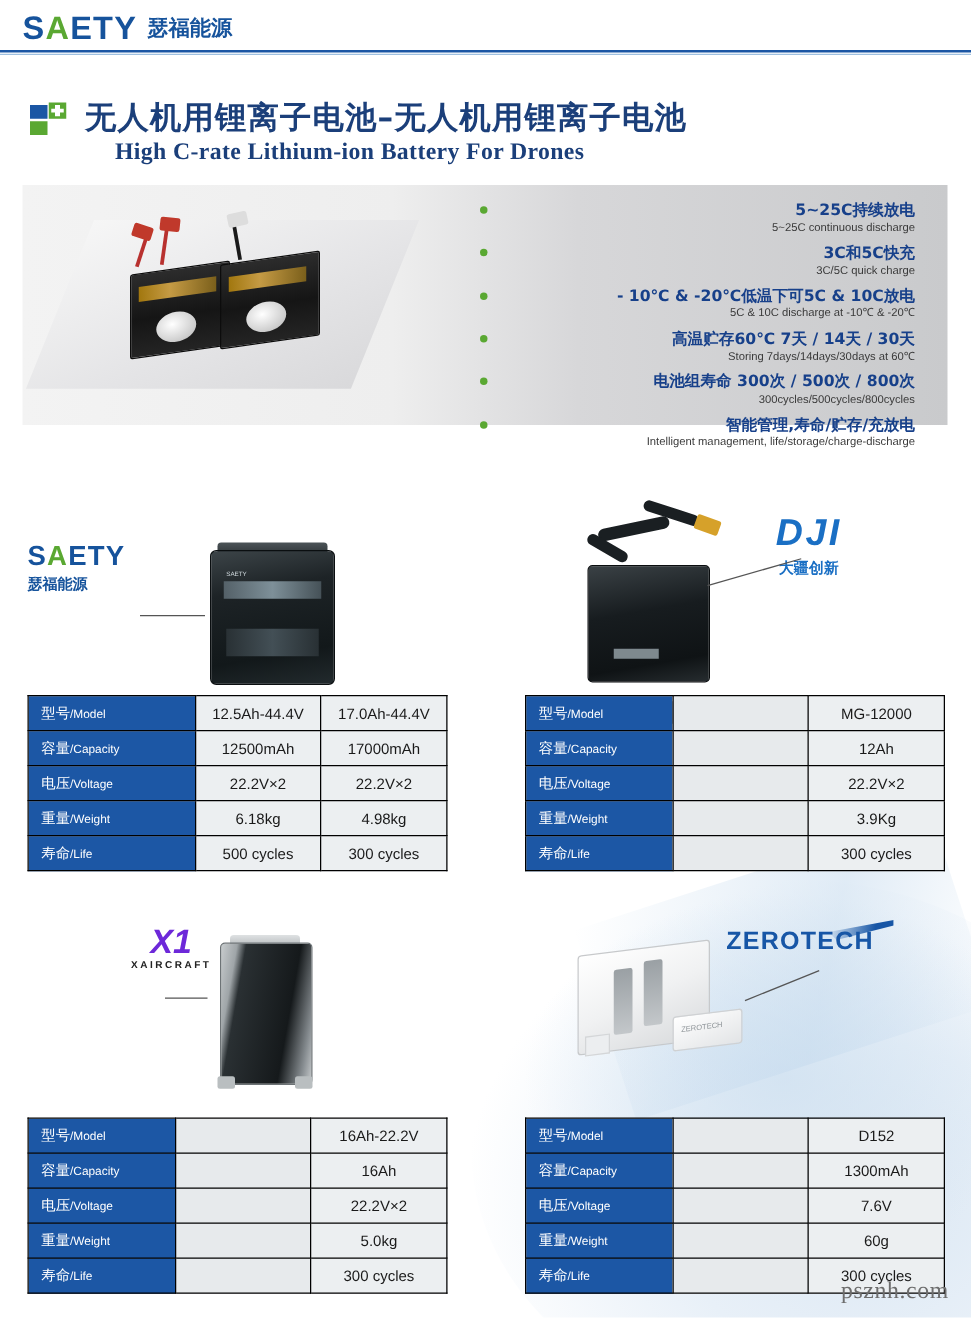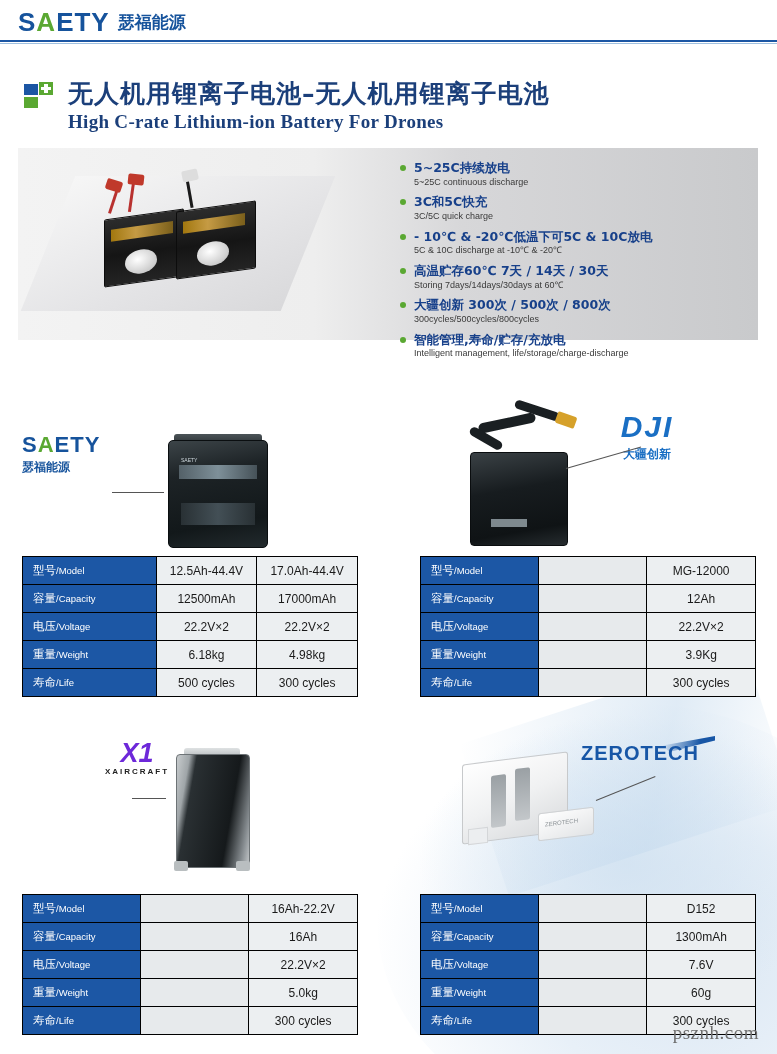--- a/index.html
+++ b/index.html
@@ -127,20 +127,21 @@
     line-height: 1.1;
     letter-spacing: 1px;
   }
   .title-en {
     font-size: 19px;
     color: #1b3f7a;
     font-family: "Liberation Serif", serif;
     font-weight: bold;
     margin-top: 3px;
     letter-spacing: .3px;
+    margin-left: 24px;
   }
 
   
   .hero {
     position: absolute;
     left: 18px;
     top: 148px;
     width: 740px;
     height: 192px;
     background: linear-gradient(to right, #f3f3f3 0%, #eeeeee 40%, #d7d7d9 60%, #c9cacc 100%);
@@ -206,26 +207,27 @@
     width: 16px; height: 11px;
     background: #c0392b;
     border-radius: 2px;
   }
   .plug.p1 { left: 2px; top: -26px; transform: rotate(18deg); }
   .plug.p2 { left: 24px; top: -32px; transform: rotate(6deg); }
   .plug.p3 { left: 78px; top: -36px; background:#ddd; transform: rotate(-12deg); }
 
   .hero-right {
     position: absolute;
-    left: 360px;
+    left: 344px;
     top: 0;
     width: 380px;
     height: 192px;
     padding: 12px 10px 0 22px;
     box-sizing: border-box;
+    text-align: right;
   }
   .feature {
     position: relative;
     margin-bottom: 6px;
     padding-left: 14px;
   }
   .feature .bullet {
     position: absolute;
     left: 0; top: 5px;
     width: 6px; height: 6px;
@@ -556,21 +558,21 @@
       <div class="cn">- 10℃ &amp; -20℃低温下可5C &amp; 10C放电</div>
       <div class="en">5C &amp; 10C discharge at -10℃ &amp; -20℃</div>
     </div>
     <div class="feature">
       <span class="bullet"></span>
       <div class="cn">高温贮存60℃ 7天 / 14天 / 30天</div>
       <div class="en">Storing 7days/14days/30days at 60℃</div>
     </div>
     <div class="feature">
       <span class="bullet"></span>
-      <div class="cn">大疆创新 300次 / 500次 / 800次</div>
+      <div class="cn">电池组寿命 300次 / 500次 / 800次</div>
       <div class="en">300cycles/500cycles/800cycles</div>
     </div>
     <div class="feature">
       <span class="bullet"></span>
       <div class="cn">智能管理,寿命/贮存/充放电</div>
       <div class="en">Intelligent management, life/storage/charge-discharge</div>
     </div>
   </div>
 </div>
 

